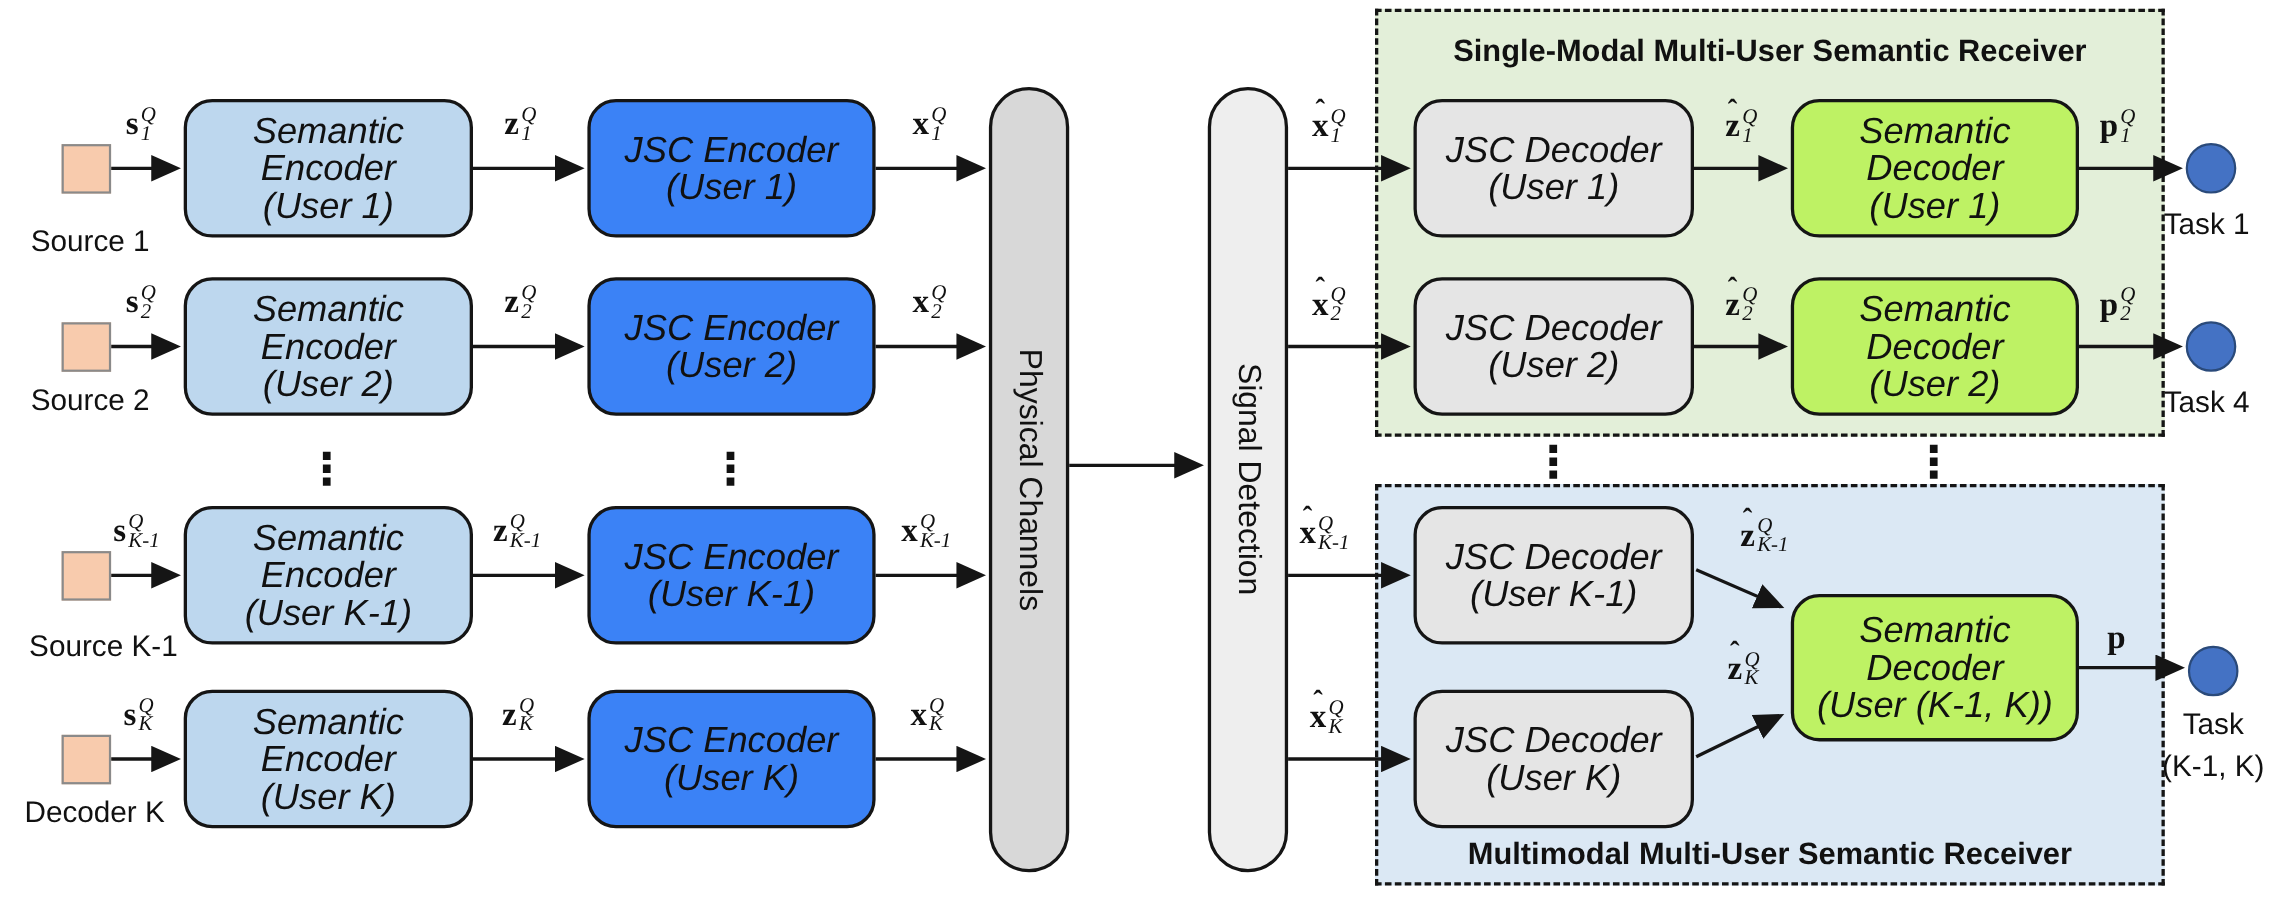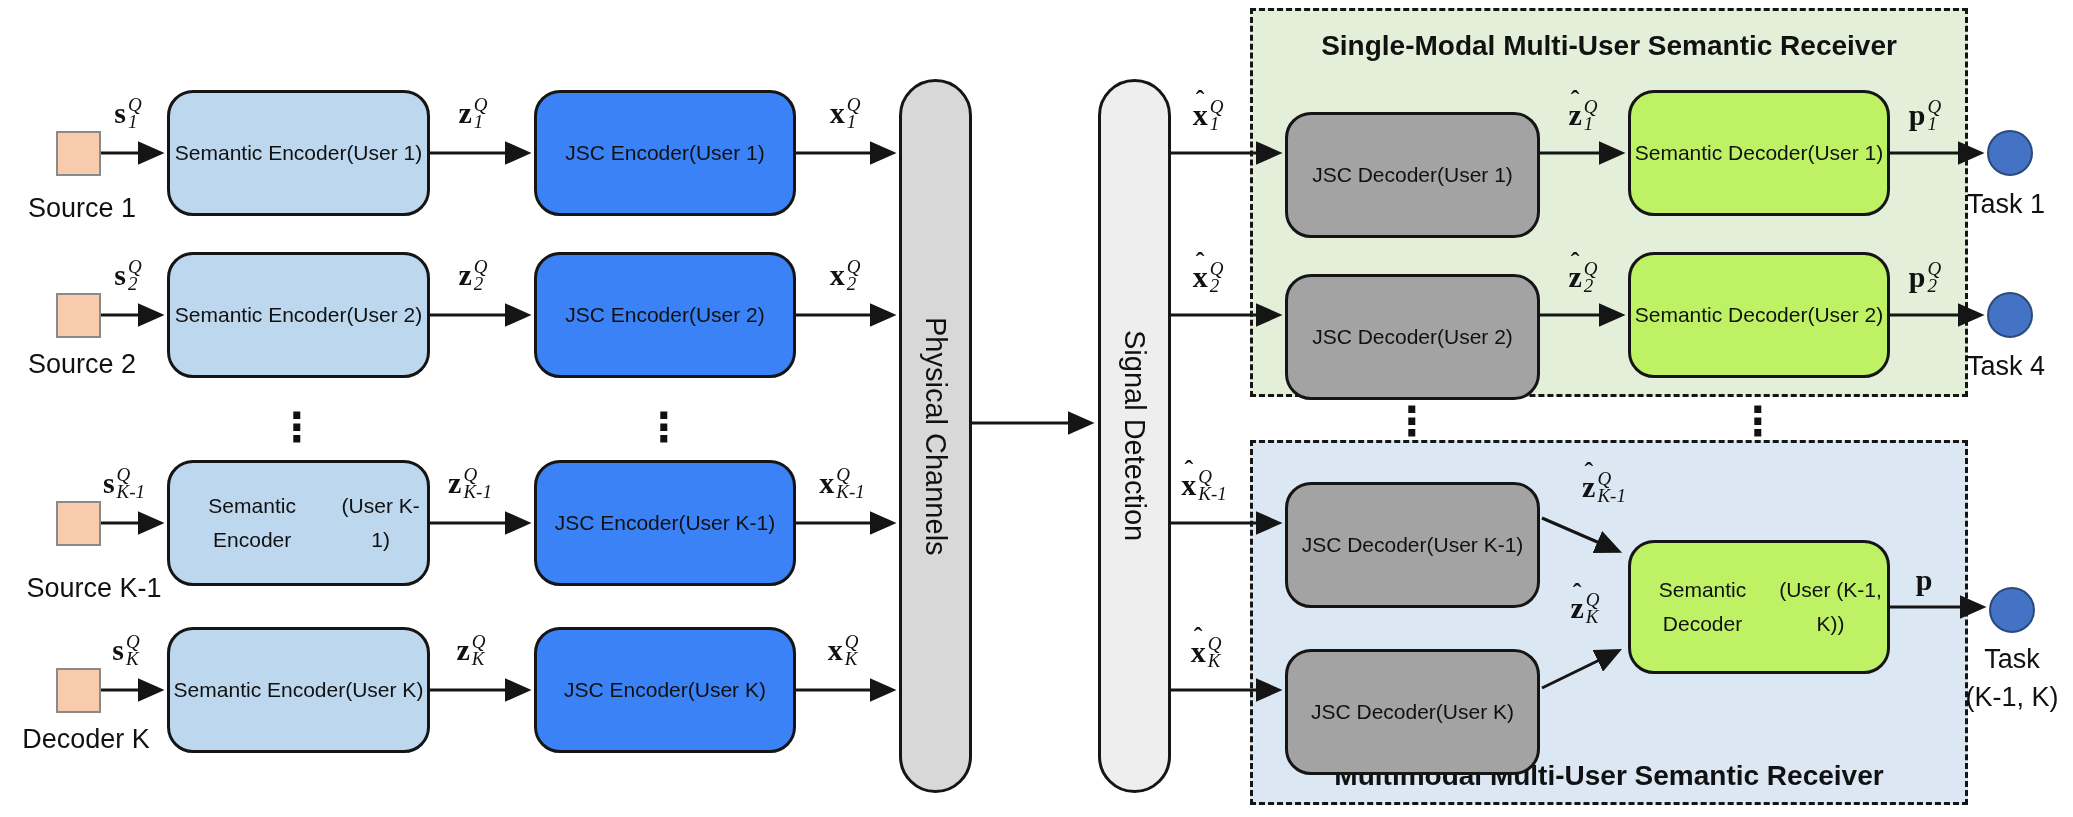--- a/index.html
+++ b/index.html
@@ -1,24 +1,24 @@
 <!DOCTYPE html>
 <html><head>
 <meta charset="utf-8">
 <style>
   html,body{margin:0;padding:0;background:#ffffff;}
   #canvas{position:relative;width:2073px;height:817px;background:#ffffff;overflow:hidden;
           font-family:"Liberation Sans",sans-serif;color:#111;}
   
   .box{position:absolute;border:3px solid #151515;border-radius:26px;
-       display:flex;flex-direction:row;align-items:center;justify-content:center;
-       font-size:21px;line-height:34px;text-align:center;box-sizing:border-box;}
+       display:flex;flex-direction:column;align-items:center;justify-content:center;
+       font-size:33px;line-height:34px;text-align:center;box-sizing:border-box;font-style:italic;}
   .enc  {background:#bdd7ee;}
   .jscE {background:#3b82f6;}
-  .jscD {background:#a3a3a3;margin-top:22px;}
+  .jscD {background:#e5e5e5;}
   .semD {background:#bef264;}
   
   .vblock{position:absolute;border:3px solid #151515;border-radius:37px;box-sizing:border-box;
           display:flex;align-items:center;justify-content:center;
           writing-mode:vertical-rl;text-orientation:mixed;font-size:29px;}
   .phys{background:#d8d8d8;}
   .sigd{background:#eeeeee;}
   
   .dashbox{position:absolute;border:3px dashed #151515;box-sizing:border-box;}
   .smbg{background:#e3efd9;}
@@ -90,21 +90,21 @@
       <line x1="1542" y1="518" x2="1618" y2="551"></line>
       <line x1="1542" y1="688" x2="1618" y2="651"></line>
       <line x1="1890" y1="607" x2="1982" y2="607"></line>
     </g>
   </svg>
 
   <div class="rxtitle" style="left:1609px;top:46px;">Single-Modal Multi-User Semantic Receiver</div>
   <div class="rxtitle" style="left:1609px;top:776px;">Multimodal Multi-User Semantic Receiver</div>
 
   <div class="srcsq" style="left:56px;top:131px;"></div>
-  <div class="cap" style="left:82px;top:208px;">Source 1</div>
+  <div class="cap" style="left:82px;top:220px;">Source 1</div>
   <div class="mlabel" style="left:128px;top:113px;">
       <span class="mbase">s</span>
       <span class="mss">
         <span class="msup">Q</span>
         <span class="msub">1</span>
       </span>
     </div>
   <div class="box enc" style="left:167px;top:90px;width:263px;height:126px;">
     <span>Semantic Encoder</span>
     <span>(User 1)</span>

